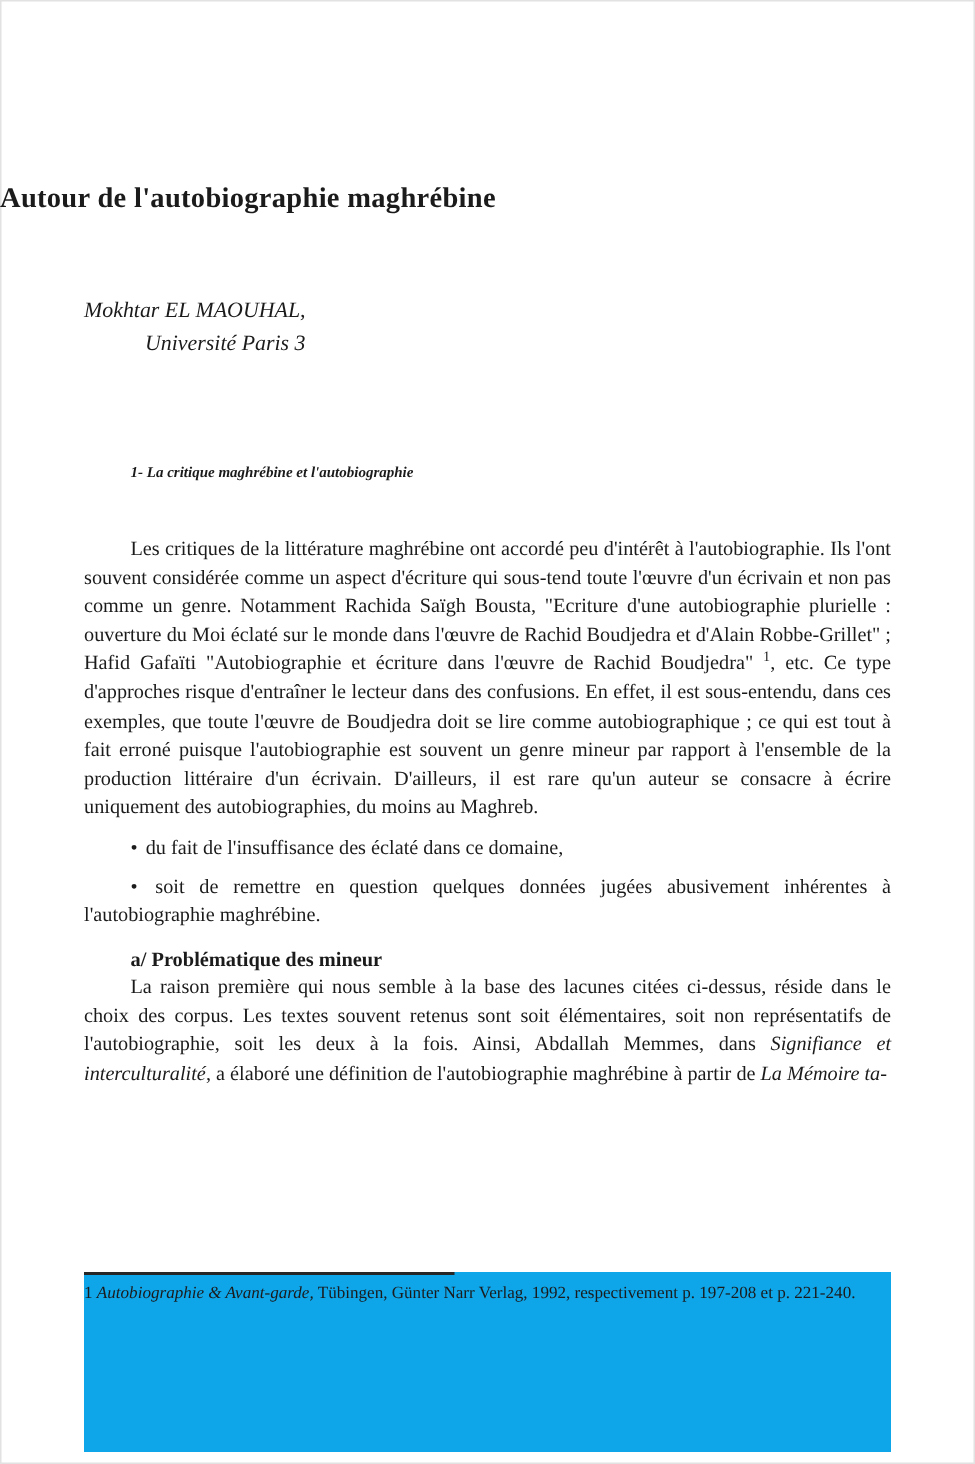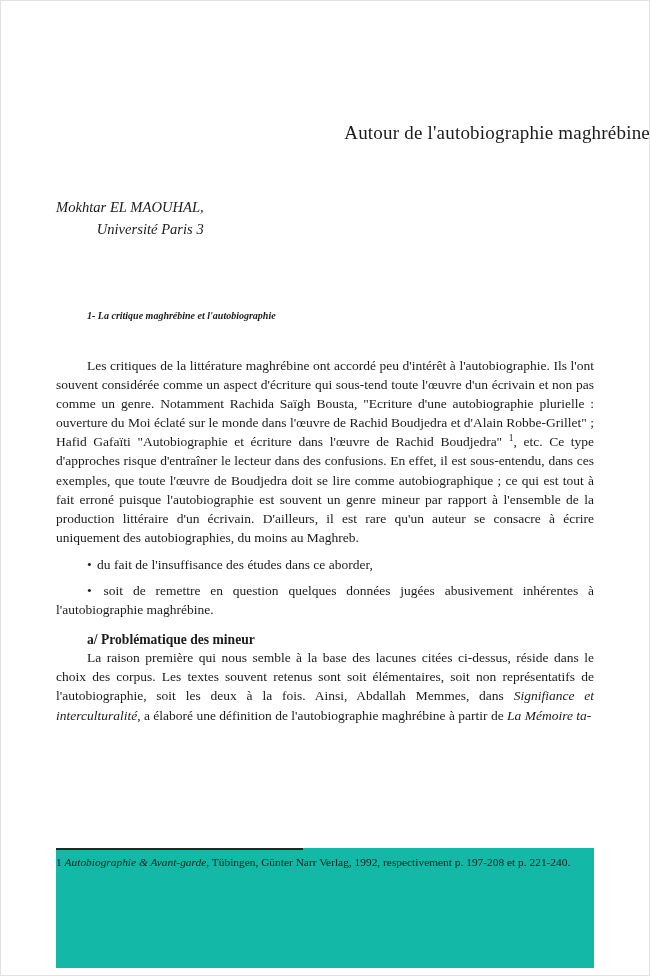--- a/index.html
+++ b/index.html
@@ -13,23 +13,23 @@
     color: #1b1b1b;
     font-family: "Liberation Serif", "DejaVu Serif", serif;
     overflow: hidden;
     box-shadow: inset 0 0 0 1px #e2e2e2;
   }
   .title {
     position: absolute;
     top: 122px;
     left: 0;
     width: 100%;
-    text-align: right;
+    text-align: left;
     font-size: 19px;
-    font-weight: 400;
+    font-weight: 700;
     letter-spacing: 0.2px;
   }
   .author {
     position: absolute;
     top: 197px;
     left: 56px;
     font-style: italic;
     font-size: 14.6px;
     line-height: 21.5px;
     text-align: right;
@@ -70,21 +70,21 @@
     font-size: 9.5px;
     vertical-align: super;
     line-height: 0;
   }
   .footnote-block {
     position: absolute;
     top: 848px;
     left: 56px;
     width: 538px;
     height: 120px;
-    background: #14b8a6;
+    background: #0ea5e9;
   }
   .footnote-rule {
     width: 247px;
     height: 0;
     border: none;
     border-top: 2px solid #262626;
     margin: 0;
   }
   .footnote {
     margin-top: 5px;
@@ -107,21 +107,21 @@
     <div class="author-affiliation">Université Paris 3</div>
   </div>
 
   <h2 class="section-heading">1- La critique maghrébine et l'autobiographie</h2>
 
   <div class="content">
 
     <p class="body para1"><span>Les critiques de la littérature maghrébine ont accordé peu d'intérêt à l'autobiographie. Ils l'ont souvent considérée comme un aspect d'écriture qui sous-tend toute l'œuvre d'un écrivain et non pas comme un genre. Notamment Rachida Saïgh Bousta, "Ecriture d'une autobiographie plurielle : ouverture du Moi éclaté sur le monde dans l'œuvre de Rachid Boudjedra et d'Alain Robbe-Grillet" ; Hafid Gafaïti "Autobiographie et écriture dans l'œuvre de Rachid Boudjedra" </span><sup class="fn-ref">1</sup><span>, etc. Ce type d'approches risque d'entraîner le lecteur dans des confusions. En effet, il est sous-entendu, dans ces exemples, que toute l'œuvre de Boudjedra doit se lire comme autobiographique ; ce qui est tout à fait erroné puisque l'autobiographie est souvent un genre mineur par rapport à l'ensemble de la production littéraire d'un écrivain. D'ailleurs, il est rare qu'un auteur se consacre à écrire uniquement des autobiographies, du moins au Maghreb.</span></p>
 
 
-    <p class="body bullet"><span class="bullet-marker">•</span> <span>du fait de l'insuffisance des études dans ce aborder,</span></p>
+    <p class="body bullet"><span class="bullet-marker">•</span> <span>du fait de l'insuffisance des éclaté dans ce domaine,</span></p>
 
     <p class="body bullet"><span class="bullet-marker">•</span> <span>soit de remettre en question quelques données jugées abusivement inhérentes à l'autobiographie maghrébine.</span></p>
 
     <h3 class="subheading">a/ Problématique des mineur</h3>
 
     <p class="body para3"><span>La raison première qui nous semble à la base des lacunes citées ci-dessus, réside dans le choix des corpus. Les textes souvent retenus sont soit élémentaires, soit non représentatifs de l'autobiographie, soit les deux à la fois. Ainsi, Abdallah Memmes, dans </span><i>Signifiance et interculturalité</i><span>, a élaboré une définition de l'autobiographie maghrébine à partir de </span><i>La Mémoire ta-</i></p>
 
   </div>
 
   <div class="footnote-block">

